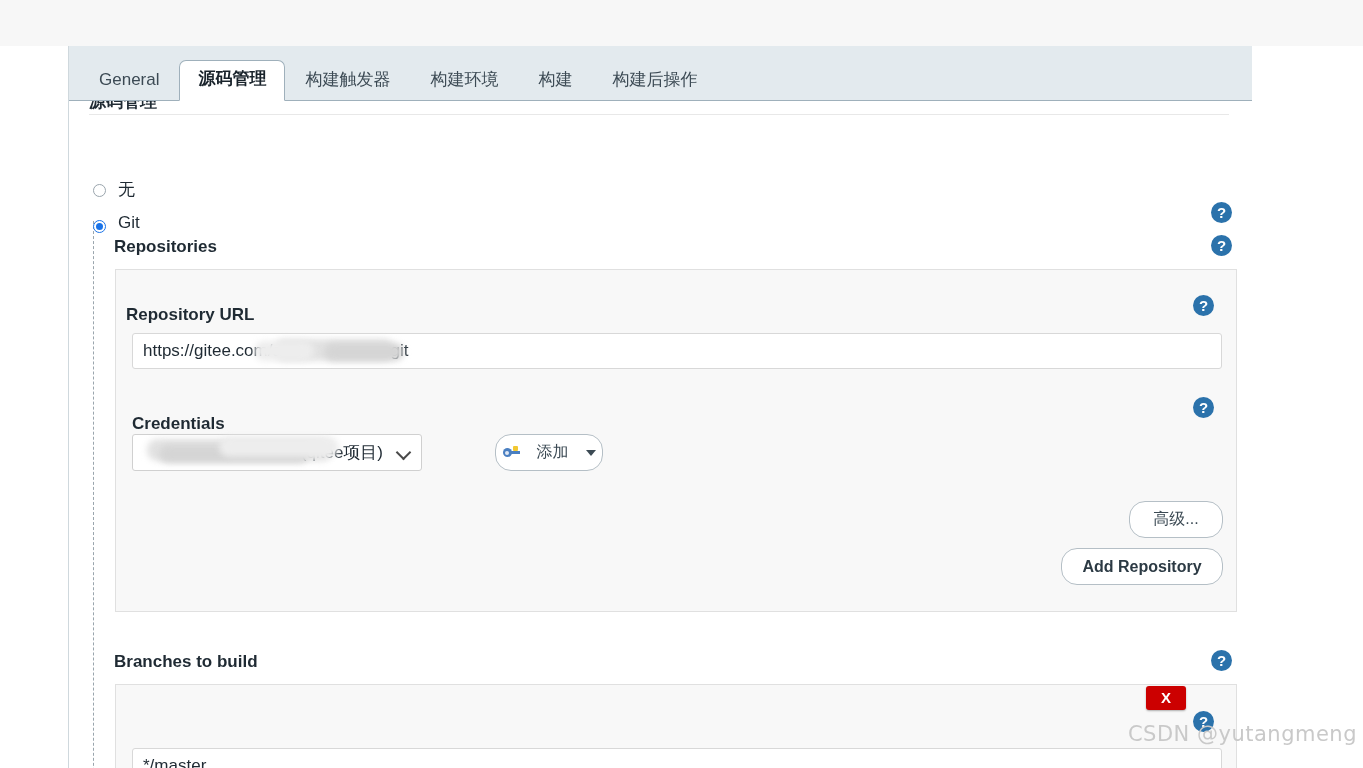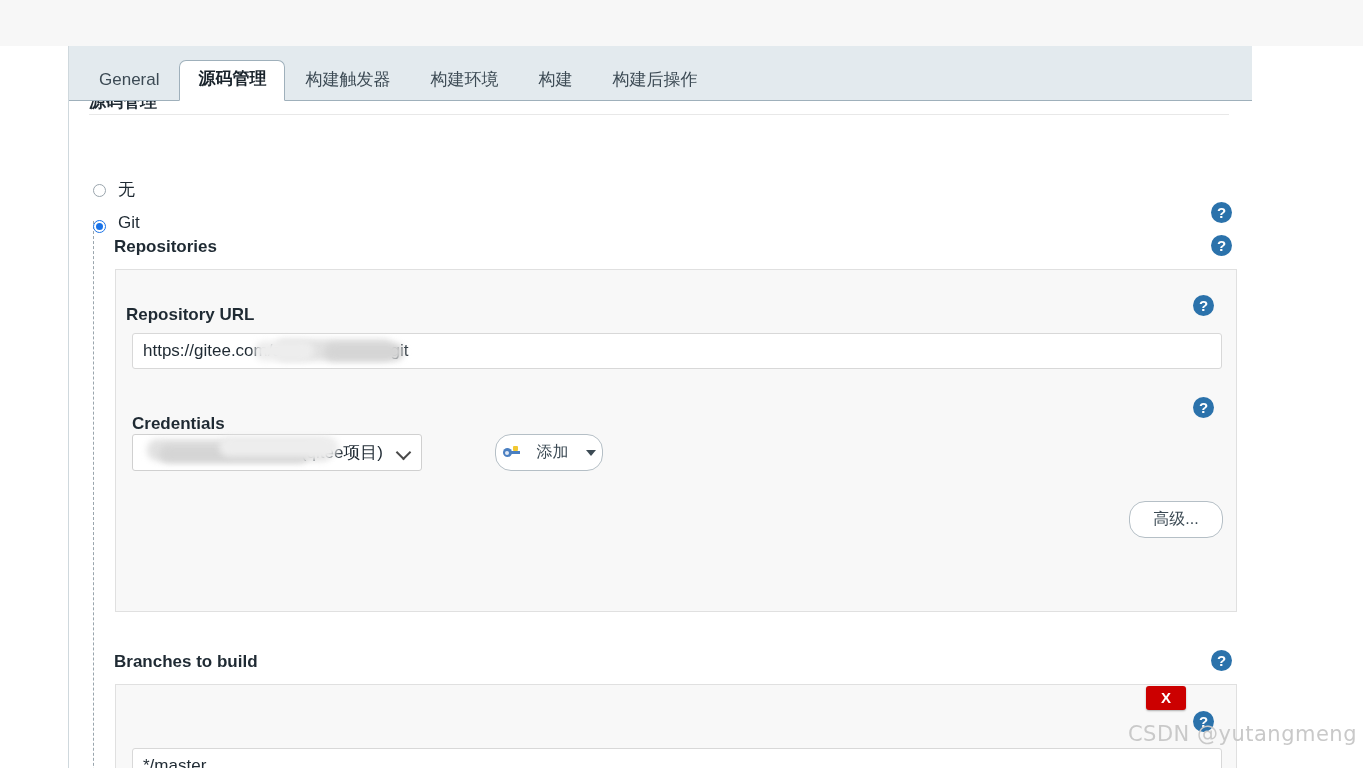--- a/index.html
+++ b/index.html
@@ -309,20 +309,23 @@
           <span class="tooth"></span>
       </span>
       <span>添加</span>
       <span class="caret-down"></span>
     </div>
 
     <div class="btn" style="left:1060px; top:400px; width:94px; height:37px;">
       <span>高级...</span>
     </div>
 
+    <div class="btn bold" style="left:992px; top:447px; width:162px; height:37px;">
+      <span>Add Repository</span>
+    </div>
 
     <div class="section-title" style="left:45px; top:551px;">Branches to build</div>
     <div class="help-icon" style="left:1142px; top:549px;">?</div>
 
     <div class="panel" style="left:46px; top:583px; width:1122px; height:160px;"></div>
 
     <div id="delete-branch-button" style="left:1077px; top:585px;">X</div>
 
     <div class="help-icon" style="left:1124px; top:610px;">?</div>
 

